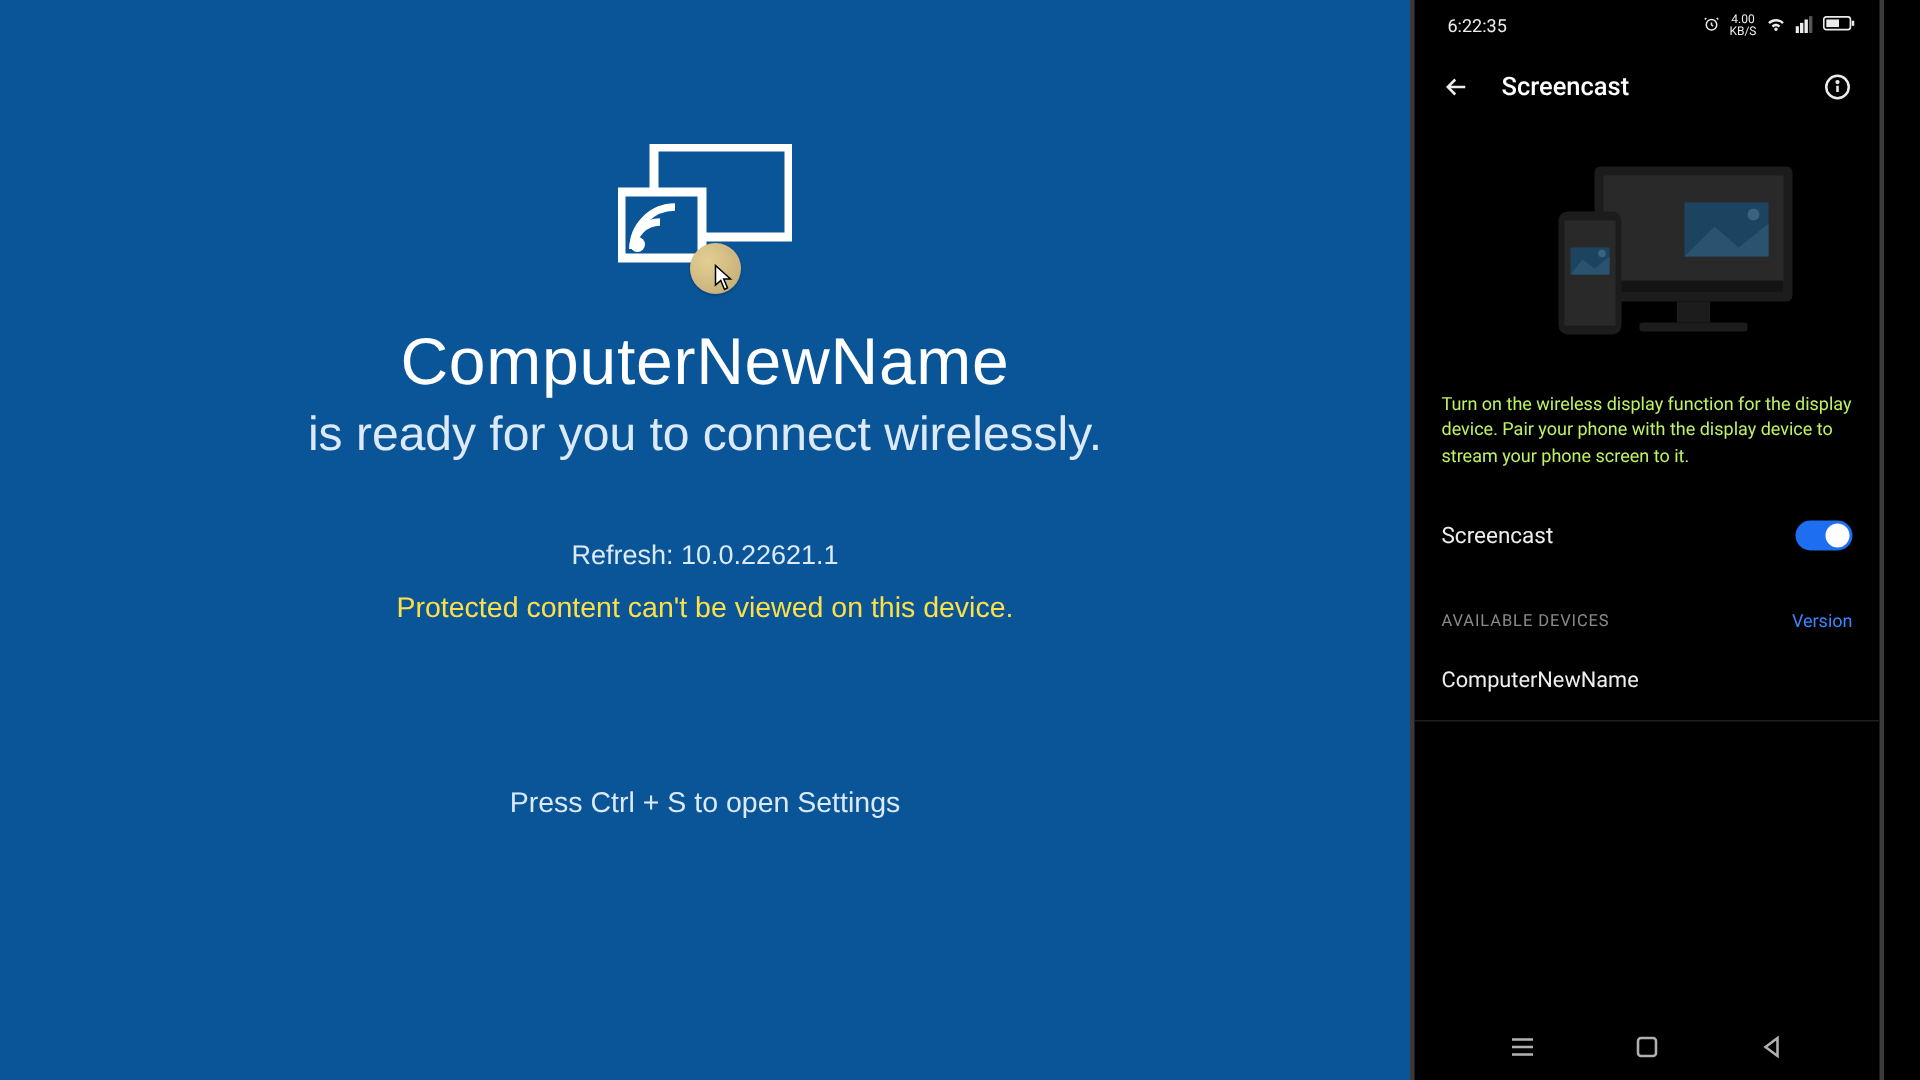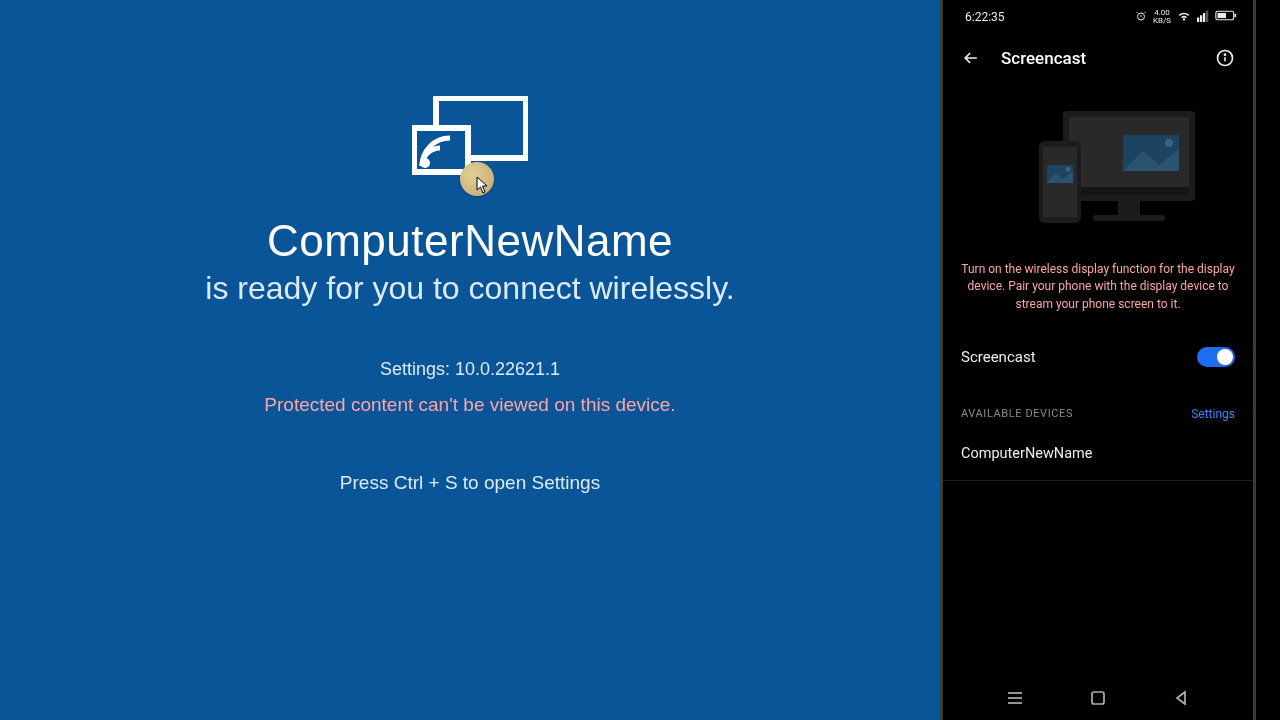--- a/index.html
+++ b/index.html
@@ -41,25 +41,25 @@
     }
     .version-line {
       margin-top: 52px;
       font-size: 18px;
       color: #dceaf7;
       font-weight: 300;
     }
     .protected-line {
       margin-top: 14px;
       font-size: 19px;
-      color: #fca5a5;
+      color: #fde047;
       font-weight: 300;
     }
     .hint-line {
-      margin-top: 56px;
+      margin-top: 108px;
       font-size: 19px;
       color: #dceaf7;
       font-weight: 300;
     }
     
     .cursor-marker {
       position: absolute;
       left: 460px;
       top: 162px;
       width: 34px;
@@ -123,22 +123,21 @@
       align-items: center;
       justify-content: center;
       padding-top: 6px;
     }
     .illustration svg { opacity: 0.95; }
     
     .help-text {
       padding: 18px 18px 8px 18px;
       font-size: 12px;
       line-height: 1.45;
-      color: #fca5a5;
-      text-align: center;
+      color: #bef264;
     }
     
     .toggle-row {
       display: flex;
       align-items: center;
       justify-content: space-between;
       padding: 26px 18px 24px 18px;
     }
     .toggle-label { font-size: 15px; color: #eee; }
     .toggle {
@@ -198,21 +197,21 @@
         <rect x="24" y="2" width="90" height="60" stroke="#fff" stroke-width="6"></rect>
         <rect x="2" y="32" width="54" height="44" fill="#0a5598" stroke="#fff" stroke-width="6"></rect>
         <path d="M 10 70 A 28 28 0 0 1 38 42" stroke="#fff" stroke-width="5" fill="none"></path>
         <path d="M 10 70 A 18 18 0 0 1 28 52" stroke="#fff" stroke-width="5" fill="none"></path>
         <circle cx="13" cy="67" r="5" fill="#fff"></circle>
       </svg>
     </div>
 
     <div class="device-name">ComputerNewName</div>
     <div class="ready-line">is ready for you to connect wirelessly.</div>
-    <div class="version-line">Settings: 10.0.22621.1</div>
+    <div class="version-line">Refresh: 10.0.22621.1</div>
     <div class="protected-line">Protected content can't be viewed on this device.</div>
     <div class="hint-line">Press Ctrl + S to open Settings</div>
 
     <div class="cursor-marker"></div>
     <div class="cursor-arrow">
       <svg viewBox="0 0 14 18">
           <path d="M1 1 L1 14 L4.5 11 L7 17 L9 16 L6.5 10 L11 10 Z" fill="#fff" stroke="#000" stroke-width="1"></path>
         </svg>
     </div>
   </div>
@@ -295,21 +294,21 @@
 
     <div class="help-text">Turn on the wireless display function for the display device. Pair your phone with the display device to stream your phone screen to it.</div>
 
     <div class="toggle-row">
       <span class="toggle-label">Screencast</span>
       <span class="toggle"></span>
     </div>
 
     <div class="section-row">
       <span class="sect">AVAILABLE DEVICES</span>
-      <span class="refresh">Settings</span>
+      <span class="refresh">Version</span>
     </div>
 
     <div class="device-row">ComputerNewName</div>
 
     <div class="nav-bar">
       <span class="nav-ico">
         <svg viewBox="0 0 18 18" fill="none" stroke="#cfcfcf" stroke-width="1.7">
             <line x1="2" y1="4" x2="16" y2="4"></line>
             <line x1="2" y1="9" x2="16" y2="9"></line>
             <line x1="2" y1="14" x2="16" y2="14"></line>

